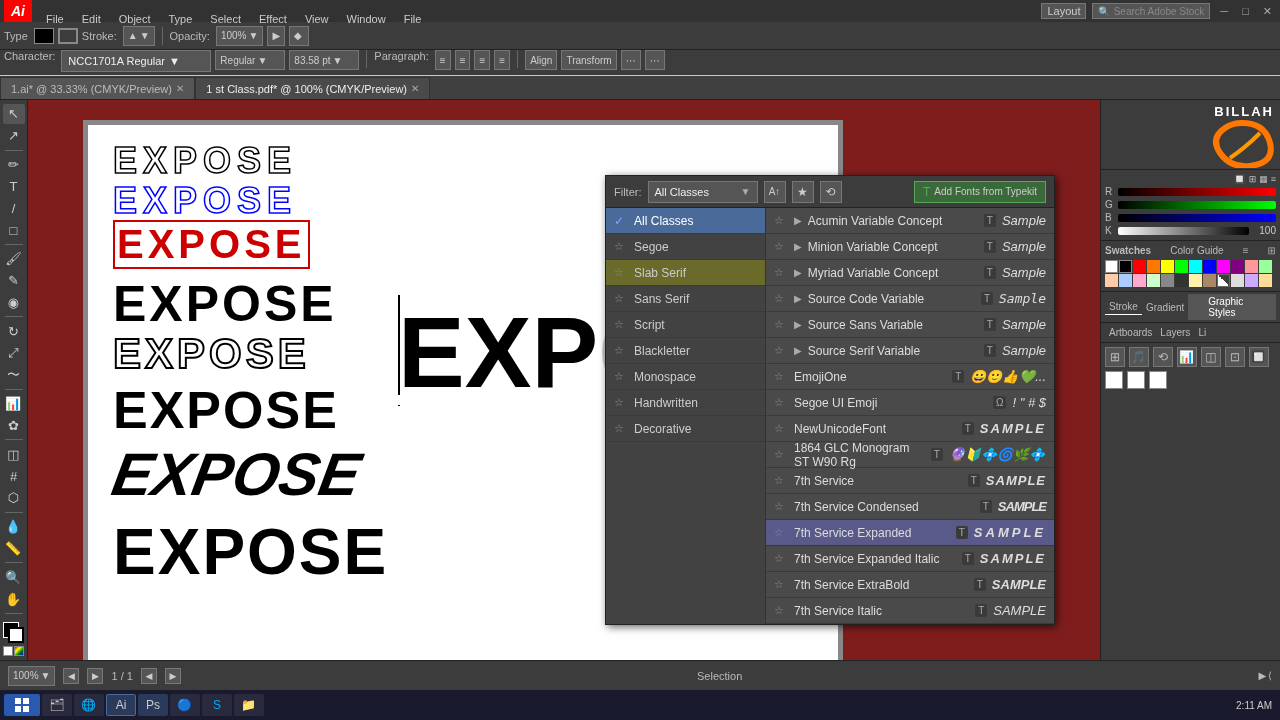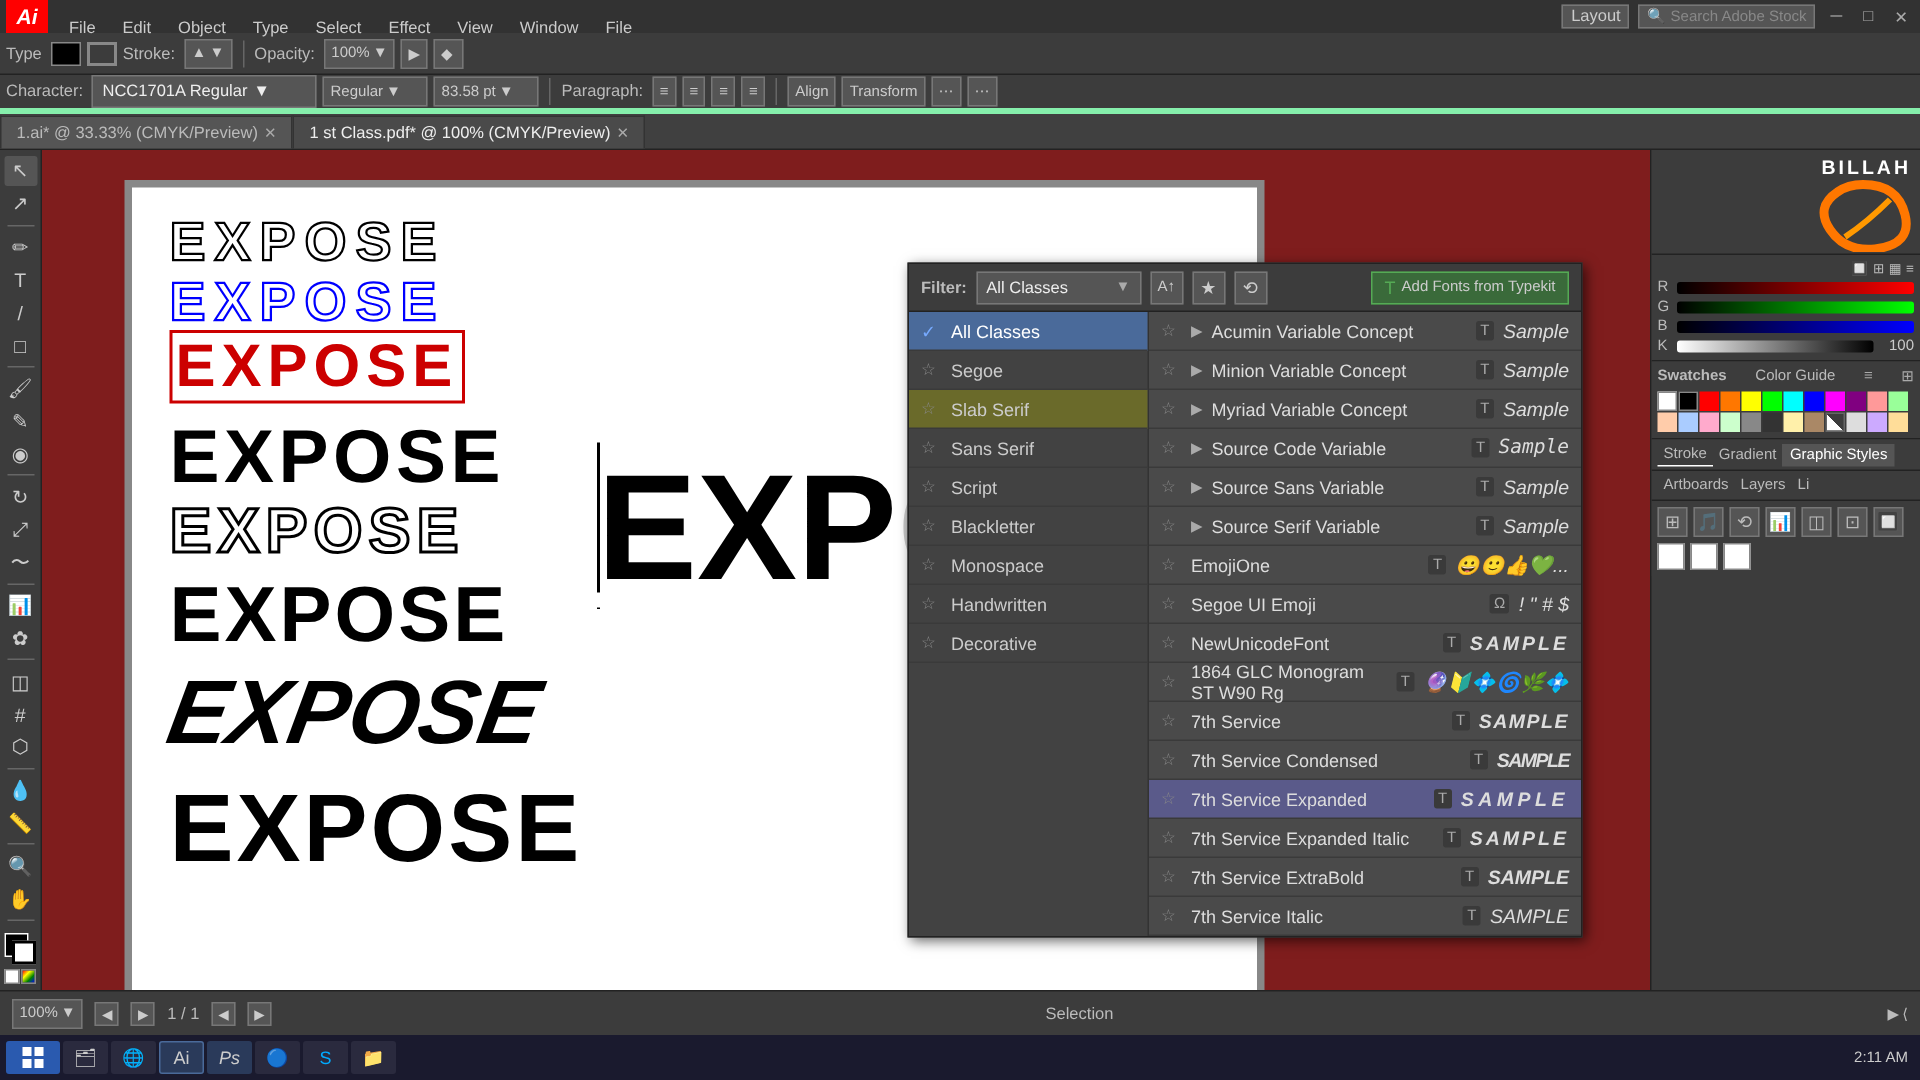--- a/index.html
+++ b/index.html
@@ -74,24 +74,24 @@
       padding: 0 4px;
       display: flex; align-items: center; gap: 2px;
     }
     .toolbar-divider { width: 1px; height: 18px; background: #666; margin: 0 3px; }
 
     
     #char-toolbar {
       height: 26px;
       background: #3c3c3c;
       display: flex;
-      align-items: center;
+      align-items: flex-start;
       padding: 0 4px;
       gap: 4px;
-      border-bottom: 4px solid #86efac;
+      border-bottom: 1px solid #86efac;
     }
 
     
     #tabs-row {
       height: 24px;
       background: #404040;
       display: flex;
       align-items: flex-end;
       padding: 0 0;
       border-bottom: 1px solid #222;
@@ -161,21 +161,21 @@
     }
     #font-dropdown-header {
       height: 32px;
       background: #3c3c3c;
       border-bottom: 1px solid #222;
       display: flex;
       align-items: center;
       padding: 0 8px;
       gap: 6px;
     }
-    .filter-label { color: #bbb; font-size: 11px; font-weight: bold; }
+    .filter-label { color: #bbb; font-size: 11px; }
     .filter-dropdown {
       height: 22px;
       background: #555;
       border: 1px solid #777;
       color: #eee;
       font-size: 11px;
       padding: 0 6px;
       display: flex; align-items: center; gap: 4px;
       cursor: pointer;
       min-width: 110px;
@@ -697,21 +697,21 @@
         <div style="width:13px;height:13px;background:#fff;border:1px solid #666;cursor:pointer;background:linear-gradient(45deg,#fff 50%,transparent 50%);"></div>
         <div style="width:13px;height:13px;background:#ddd;cursor:pointer;"></div>
         <div style="width:13px;height:13px;background:#ccaaff;cursor:pointer;"></div>
         <div style="width:13px;height:13px;background:#ffdd99;cursor:pointer;"></div>
       </div>
     </div>
 
     <div style="display:flex;align-items:center;background:#3c3c3c;border-bottom:1px solid #222;padding:2px 4px;">
       <span style="color:#bbb;font-size:10px;padding:2px 4px;cursor:pointer;border-bottom:1px solid #fff;">Stroke</span>
       <span style="color:#bbb;font-size:10px;padding:2px 4px;cursor:pointer;">Gradient</span>
-      <span style="color:#fff;font-size:10px;padding:2px 5px;cursor:pointer;background:#555;">Graphic Styles</span>
+      <span style="color:#fff;font-size:10px;padding:2px 20px;cursor:pointer;background:#555;">Graphic Styles</span>
     </div>
 
     <div style="display:flex;align-items:center;background:#3c3c3c;border-bottom:1px solid #222;padding:2px 4px;">
       <span style="color:#bbb;font-size:10px;padding:2px 4px;cursor:pointer;">Artboards</span>
       <span style="color:#bbb;font-size:10px;padding:2px 4px;cursor:pointer;">Layers</span>
       <span style="color:#bbb;font-size:10px;padding:2px 4px;cursor:pointer;">Li</span>
     </div>
 
     <div style="display:flex;align-items:center;background:#3c3c3c;padding:4px;gap:4px;flex-wrap:wrap;">
       <span style="color:#bbb;font-size:12px;cursor:pointer;width:20px;height:20px;display:flex;align-items:center;justify-content:center;background:#555;border:1px solid #777;">⊞</span>
@@ -756,19 +756,19 @@
     <svg width="16" height="16">
       <rect x="1" y="1" width="6" height="6" fill="#fff"></rect>
       <rect x="9" y="1" width="6" height="6" fill="#fff"></rect>
       <rect x="1" y="9" width="6" height="6" fill="#fff"></rect>
       <rect x="9" y="9" width="6" height="6" fill="#fff"></rect>
     </svg>
   </div>
   <div class="taskbar-icon">🗂</div>
   <div class="taskbar-icon" style="color:#4af;">🌐</div>
   <div class="taskbar-icon" style="background:#2a3a5a;border:1px solid #4a6a9a;">Ai</div>
-  <div class="taskbar-icon" style="background:#2a3a5a;font-style:italic;">Ps</div>
+  <div class="taskbar-icon" style="background:#2a3a5a;">Ps</div>
   <div class="taskbar-icon">🔵</div>
   <div class="taskbar-icon" style="color:#0af;">S</div>
   <div class="taskbar-icon">📁</div>
   <div class="taskbar-spacer"></div>
   <div class="taskbar-time">2:11 AM</div>
 </div>
 
 </body></html>

